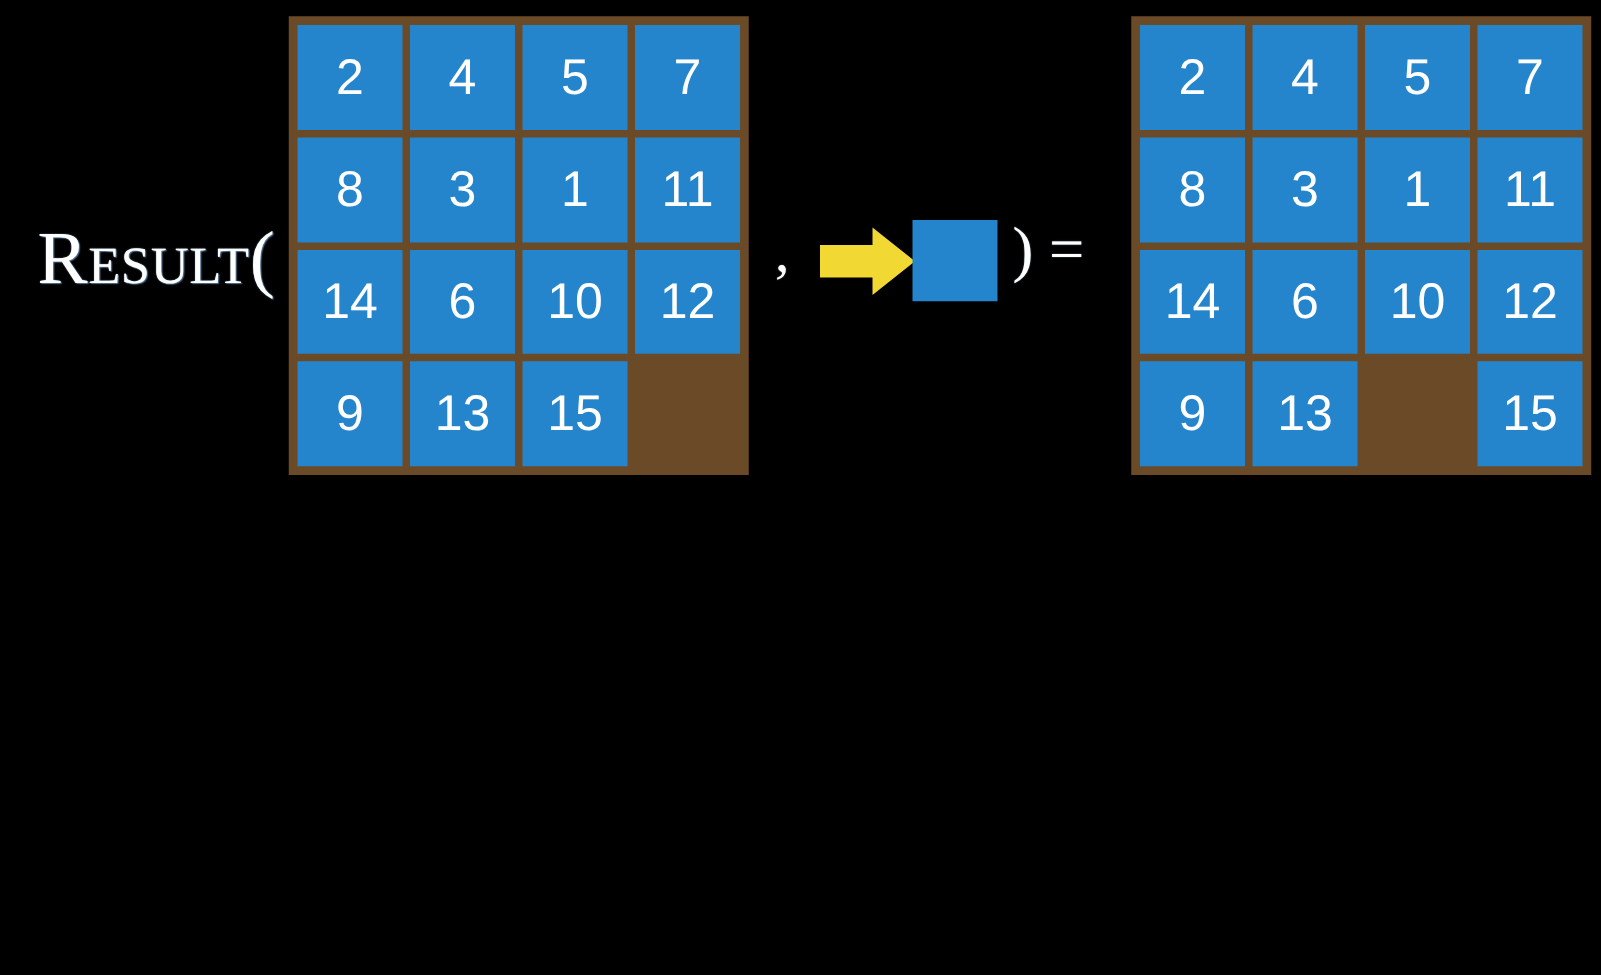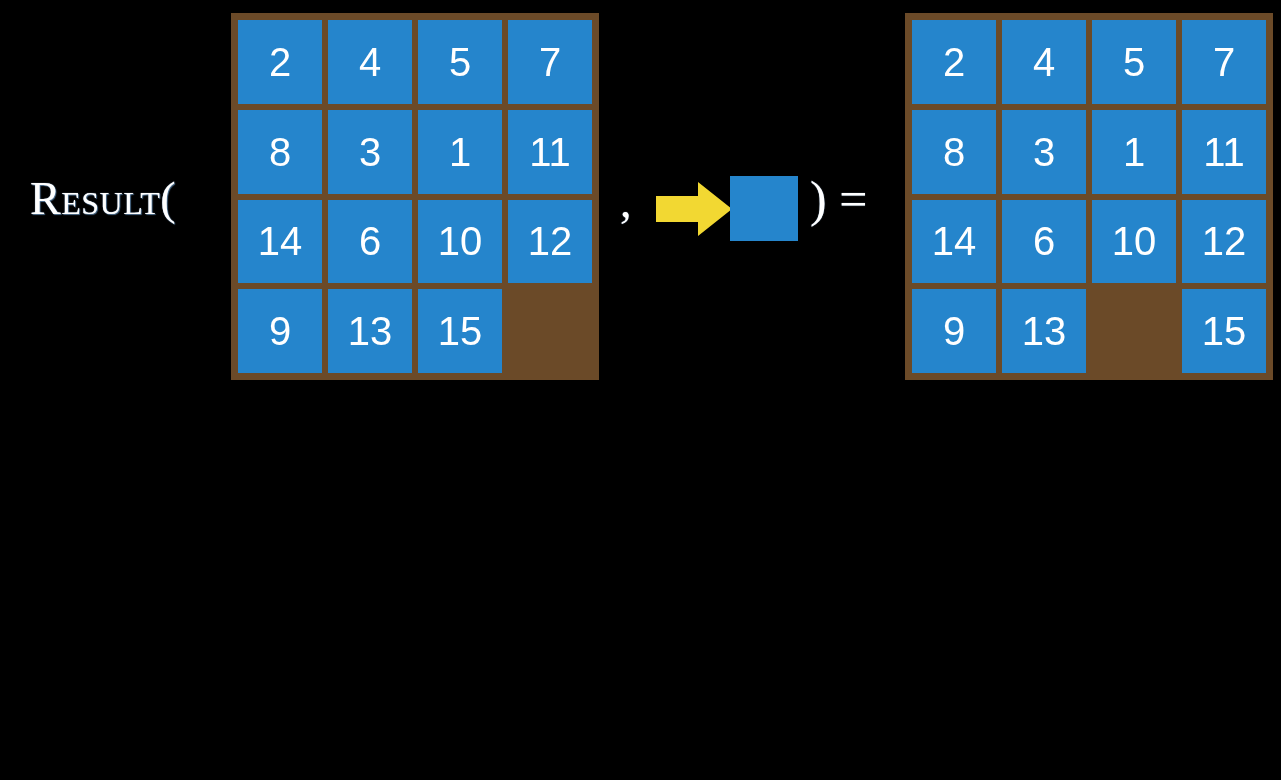--- a/index.html
+++ b/index.html
@@ -31,21 +31,21 @@
   .row-bottom { top: 390px; }
 
   
   .result-label {
     position: absolute;
     left: 30px;
     width: 230px;
     text-align: left;
     color: #ffffff;
     font-family: "Liberation Serif", serif;
-    font-size: 46px;
+    font-size: 60px;
     font-variant: small-caps;
     letter-spacing: 0.5px;
     white-space: nowrap;
     text-shadow: 0 0 1px #9ab7d8, 1px 1px 1px #4a6b8a;
   }
   .row-top .result-label    { top: 172px; }
 
   
   .glyph {
     position: absolute;

